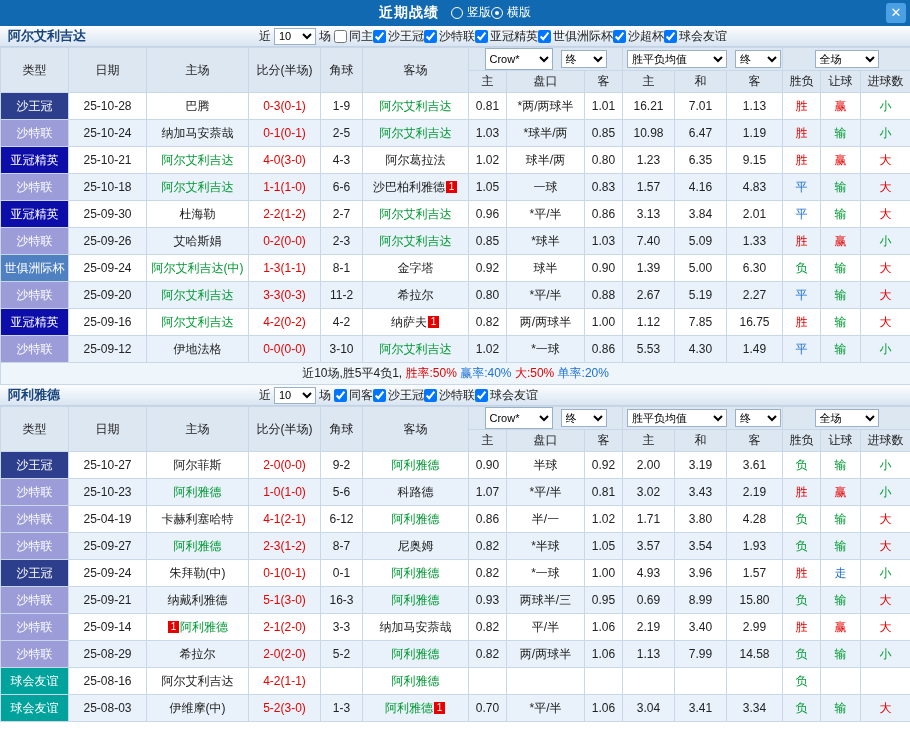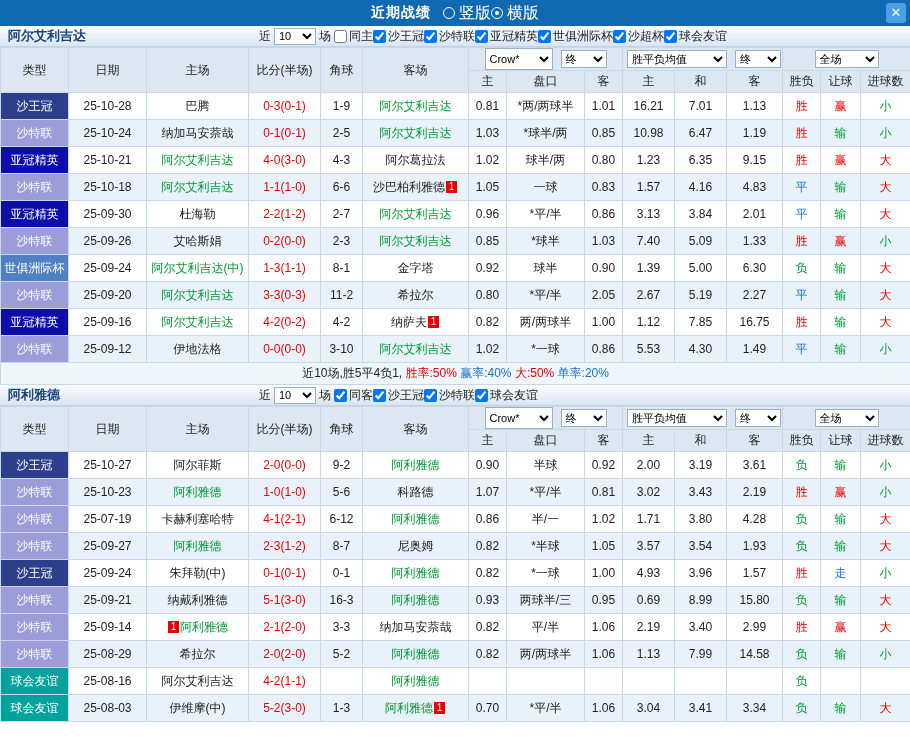--- a/index.html
+++ b/index.html
@@ -4,21 +4,21 @@
 <style>
   *{box-sizing:border-box}
   html,body{margin:0;padding:0}
   body{width:910px;height:750px;overflow:hidden;background:#fff;color:#222;
        font-family:"Liberation Sans","DejaVu Sans",sans-serif;font-size:12px}
 
   
   .topbar{height:26px;background:#1169b2;position:relative;display:flex;
           align-items:center;justify-content:center;gap:12px;color:#fff}
   .title{font-weight:bold;font-size:14px;letter-spacing:1px}
-  .radio{display:inline-flex;align-items:center;gap:4px;cursor:pointer;font-size:16px}
+  .radio{display:inline-flex;align-items:center;gap:4px;cursor:pointer;font-size:12px}
   .rdot{width:12px;height:12px;border:1px solid #fff;border-radius:50%;
         display:inline-block;position:relative;background:transparent}
   .rdot.sel::after{content:"";position:absolute;left:3px;top:3px;width:4px;height:4px;
         border-radius:50%;background:#fff}
   .closebtn{position:absolute;right:4px;top:3px;width:20px;height:20px;line-height:19px;
         text-align:center;background:#4ba0e4;color:#fff;border-radius:3px;cursor:pointer;
         font-size:13px;font-weight:bold}
 
   
   .section-bar{height:21px;display:flex;align-items:center;
@@ -268,21 +268,21 @@
         </tr>
         <tr data-name="table-row">
           <td class="type-cell" data-name="league-type-cell" style="background: rgb(156, 156, 217);">沙特联</td>
           <td class="date" data-name="date-cell">25-09-20</td>
           <td class="teamcell" data-name="home-team-cell"><span class="tname" data-name="team-name-text" style="color: rgb(0, 153, 51);">阿尔艾利吉达</span></td>
           <td class="score" data-name="score-cell">3-3(0-3)</td>
           <td class="corner" data-name="corners-cell">11-2</td>
           <td class="teamcell" data-name="away-team-cell"><span class="tname" data-name="team-name-text">希拉尔</span></td>
           <td class="odds" data-name="ah-home-odds-cell">0.80</td>
           <td class="odds" data-name="ah-handicap-cell">*平/半</td>
-          <td class="odds" data-name="ah-away-odds-cell">2.05</td>
+          <td class="odds" data-name="ah-away-odds-cell">0.88</td>
           <td class="odds" data-name="eu-home-odds-cell">2.67</td>
           <td class="odds" data-name="eu-draw-odds-cell">5.19</td>
           <td class="odds" data-name="eu-away-odds-cell">2.27</td>
           <td class="res" data-name="wdl-result-cell" style="color: rgb(29, 111, 209);">平</td>
           <td class="res" data-name="handicap-result-cell" style="color: rgb(0, 153, 51);">输</td>
           <td class="res" data-name="goals-result-cell" style="color: rgb(230, 0, 0);">大</td>
         </tr>
         <tr data-name="table-row">
           <td class="type-cell" data-name="league-type-cell" style="background: rgb(13, 13, 170);">亚冠精英</td>
           <td class="date" data-name="date-cell">25-09-16</td>
@@ -418,21 +418,21 @@
           <td class="odds" data-name="ah-away-odds-cell">0.81</td>
           <td class="odds" data-name="eu-home-odds-cell">3.02</td>
           <td class="odds" data-name="eu-draw-odds-cell">3.43</td>
           <td class="odds" data-name="eu-away-odds-cell">2.19</td>
           <td class="res" data-name="wdl-result-cell" style="color: rgb(230, 0, 0);">胜</td>
           <td class="res" data-name="handicap-result-cell" style="color: rgb(230, 0, 0);">赢</td>
           <td class="res" data-name="goals-result-cell" style="color: rgb(0, 153, 51);">小</td>
         </tr>
         <tr data-name="table-row">
           <td class="type-cell" data-name="league-type-cell" style="background: rgb(156, 156, 217);">沙特联</td>
-          <td class="date" data-name="date-cell">25-07-19</td>
+          <td class="date" data-name="date-cell">25-04-19</td>
           <td class="teamcell" data-name="home-team-cell"><span class="tname" data-name="team-name-text">卡赫利塞哈特</span></td>
           <td class="score" data-name="score-cell">4-1(2-1)</td>
           <td class="corner" data-name="corners-cell">6-12</td>
           <td class="teamcell" data-name="away-team-cell"><span class="tname" data-name="team-name-text" style="color: rgb(0, 153, 51);">阿利雅德</span></td>
           <td class="odds" data-name="ah-home-odds-cell">0.86</td>
           <td class="odds" data-name="ah-handicap-cell">半/一</td>
           <td class="odds" data-name="ah-away-odds-cell">1.02</td>
           <td class="odds" data-name="eu-home-odds-cell">1.71</td>
           <td class="odds" data-name="eu-draw-odds-cell">3.80</td>
           <td class="odds" data-name="eu-away-odds-cell">4.28</td>

